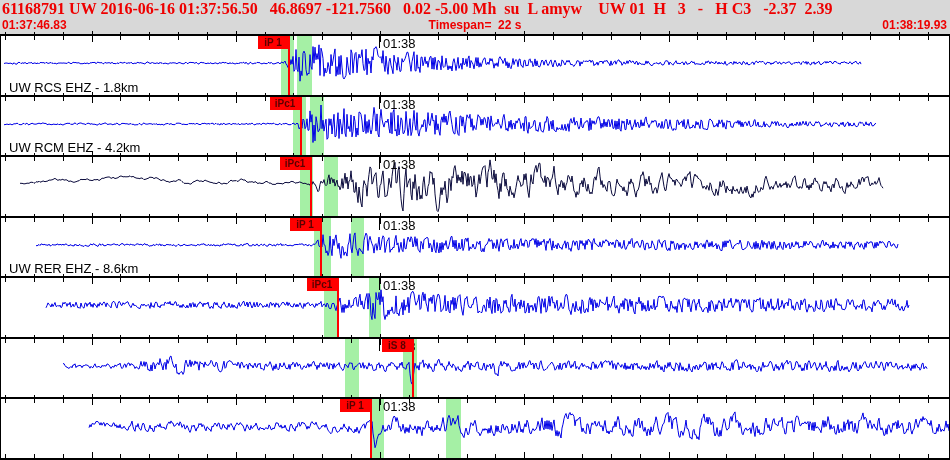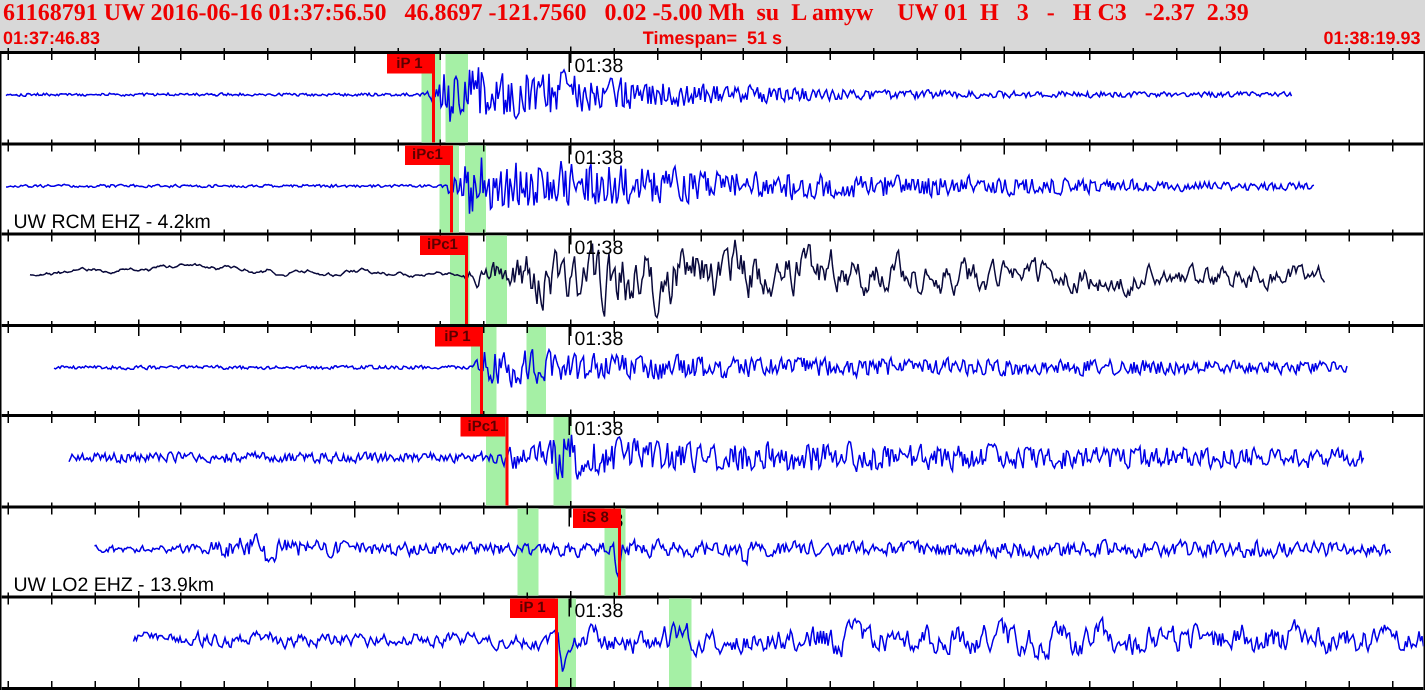--- a/index.html
+++ b/index.html
@@ -38,21 +38,21 @@
     font-size:10px;font-weight:bold;line-height:13px;text-align:center;white-space:pre;}
   .station-label{position:absolute;left:8px;bottom:0px;z-index:3;color:#000;font-size:13px;line-height:15px;white-space:pre;}
 </style>
 </head>
 <body>
 
 <div class="screen">
   <div class="hdr1">61168791 UW 2016-06-16 01:37:56.50   46.8697 -121.7560   0.02 -5.00 Mh  su  L amyw    UW 01  H   3   -   H C3   -2.37  2.39</div>
   <div class="hdr2">
     <span class="l pre">01:37:46.83</span>
-    <span class="c pre">Timespan=  51 s</span>
+    <span class="c pre">Timespan=  22 s</span>
     <span class="r pre">01:38:19.93</span>
   </div>
   <div class="trace-area">
       <div class="trace-row">
         <div class="band" style="left: 280px; width: 13px; background: rgb(165, 240, 165);"></div>
         <div class="band" style="left: 296px; width: 15px; background: rgb(165, 240, 165);"></div>
         <svg class="wave-svg" width="948" height="58" viewBox="0 0 948 58" preserveAspectRatio="none">
           <polyline points="3,27.7 4,27.0 5,27.2 6,26.9 7,27.5 8,27.3 9,27.3 10,27.1 11,27.9 12,28.1 13,26.7 14,27.8 15,28.1 16,28.1 17,26.5 18,26.4 19,26.6 20,27.6 21,27.1 22,26.7 23,27.6 24,26.2 25,27.6 26,27.4 27,27.6 28,26.3 29,27.3 30,26.2 31,27.1 32,27.8 33,26.9 34,27.1 35,27.3 36,27.7 37,26.8 38,27.8 39,26.6 40,26.5 41,26.7 42,26.7 43,26.6 44,27.5 45,26.4 46,26.7 47,27.5 48,27.1 49,26.9 50,26.4 51,27.6 52,26.8 53,27.8 54,26.9 55,27.8 56,27.9 57,27.0 58,27.1 59,27.0 60,27.0 61,27.1 62,27.1 63,26.9 64,27.3 65,27.1 66,27.6 67,26.3 68,26.4 69,27.3 70,27.5 71,27.5 72,26.1 73,26.6 74,26.6 75,26.5 76,27.1 77,26.7 78,26.9 79,27.4 80,28.0 81,27.4 82,28.0 83,27.0 84,27.3 85,27.6 86,26.9 87,27.4 88,27.9 89,26.8 90,26.9 91,26.7 92,26.3 93,26.7 94,26.2 95,27.8 96,26.5 97,26.1 98,26.7 99,26.7 100,26.8 101,26.6 102,27.8 103,27.6 104,26.3 105,27.0 106,27.0 107,26.8 108,26.7 109,26.9 110,27.5 111,26.1 112,27.5 113,27.5 114,27.5 115,27.8 116,26.8 117,27.4 118,27.4 119,26.3 120,26.5 121,26.9 122,27.1 123,26.5 124,26.3 125,27.3 126,27.1 127,27.2 128,26.5 129,27.4 130,26.2 131,27.1 132,27.9 133,27.3 134,27.1 135,27.5 136,26.7 137,26.2 138,27.1 139,26.8 140,26.6 141,27.3 142,27.1 143,27.9 144,27.8 145,26.9 146,26.1 147,25.9 148,27.2 149,27.0 150,27.6 151,26.2 152,27.2 153,26.9 154,27.7 155,27.1 156,27.0 157,27.1 158,27.8 159,26.2 160,27.4 161,26.7 162,27.7 163,27.5 164,27.1 165,27.3 166,27.6 167,28.0 168,27.6 169,26.7 170,27.1 171,27.1 172,26.6 173,27.0 174,26.8 175,27.3 176,27.8 177,26.9 178,26.7 179,26.6 180,27.2 181,27.5 182,27.8 183,27.7 184,26.9 185,26.2 186,27.2 187,27.8 188,26.4 189,26.6 190,26.2 191,26.8 192,26.3 193,27.0 194,27.3 195,26.4 196,26.8 197,27.9 198,28.0 199,26.6 200,26.5 201,26.3 202,27.1 203,26.4 204,27.7 205,27.2 206,27.9 207,26.7 208,27.9 209,26.8 210,27.0 211,27.7 212,27.5 213,27.6 214,26.7 215,27.2 216,27.4 217,28.0 218,26.7 219,26.9 220,27.2 221,26.8 222,26.1 223,26.8 224,26.9 225,26.3 226,27.5 227,27.2 228,27.9 229,26.5 230,27.8 231,26.8 232,27.3 233,27.5 234,28.0 235,27.6 236,27.0 237,27.9 238,26.8 239,27.4 240,26.2 241,27.3 242,26.3 243,26.4 244,27.7 245,26.1 246,27.6 247,28.0 248,27.9 249,26.3 250,26.5 251,27.8 252,27.7 253,27.6 254,26.8 255,27.5 256,26.4 257,26.5 258,26.7 259,26.7 260,27.9 261,27.6 262,27.7 263,26.8 264,27.7 265,27.4 266,27.8 267,26.7 268,26.3 269,27.6 270,26.2 271,27.3 272,28.0 273,27.7 274,27.8 275,27.1 276,27.0 277,26.4 278,26.9 279,28.0 280,26.4 281,26.0 282,27.2 283,26.4 284,25.0 285,27.9 286,29.3 287,31.5 288,22.8 289,28.8 290,23.6 291,28.2 292,20.4 293,35.3 294,33.4 295,13.5 296,33.4 297,35.6 298,21.1 299,45.2 300,34.9 301,39.6 302,17.2 303,15.1 304,17.6 305,33.5 306,39.4 307,37.1 308,38.0 309,18.6 310,30.5 311,33.4 312,10.6 313,27.2 314,11.2 315,23.7 316,17.6 317,23.3 318,8.8 319,39.5 320,12.2 321,15.9 322,22.4 323,40.3 324,32.1 325,36.9 326,35.3 327,26.5 328,31.4 329,37.8 330,18.5 331,29.9 332,24.8 333,18.4 334,12.9 335,40.2 336,30.6 337,38.7 338,20.4 339,38.4 340,19.4 341,31.1 342,41.2 343,43.0 344,41.2 345,39.3 346,21.3 347,29.9 348,36.4 349,38.7 350,13.8 351,17.1 352,37.1 353,25.1 354,17.7 355,16.4 356,36.8 357,23.9 358,18.2 359,22.0 360,20.4 361,13.7 362,27.7 363,34.5 364,33.7 365,13.2 366,38.8 367,22.3 368,27.7 369,25.1 370,37.0 371,20.7 372,24.0 373,12.4 374,12.4 375,10.7 376,13.2 377,19.6 378,20.5 379,21.6 380,20.6 381,27.2 382,14.6 383,28.5 384,35.5 385,20.2 386,30.2 387,38.3 388,25.8 389,22.2 390,29.2 391,32.9 392,37.7 393,19.2 394,25.7 395,26.5 396,34.2 397,21.3 398,29.3 399,35.6 400,34.9 401,22.6 402,26.1 403,24.8 404,22.8 405,19.7 406,16.2 407,16.4 408,21.9 409,28.2 410,35.3 411,25.8 412,20.8 413,15.7 414,34.5 415,35.1 416,18.8 417,32.3 418,31.1 419,36.5 420,21.3 421,21.0 422,29.8 423,26.0 424,20.8 425,27.8 426,25.1 427,31.3 428,24.8 429,20.9 430,20.4 431,33.1 432,21.9 433,33.3 434,21.2 435,27.8 436,33.8 437,24.4 438,24.9 439,27.1 440,33.9 441,19.8 442,30.6 443,31.4 444,30.4 445,22.2 446,28.5 447,33.9 448,29.8 449,32.7 450,30.0 451,35.0 452,25.9 453,22.7 454,27.7 455,34.5 456,28.5 457,21.4 458,32.3 459,29.6 460,27.3 461,33.3 462,22.0 463,28.7 464,28.1 465,22.7 466,30.6 467,22.6 468,19.9 469,31.9 470,24.5 471,26.2 472,28.3 473,32.8 474,26.8 475,21.5 476,30.0 477,21.6 478,31.2 479,26.7 480,30.7 481,27.5 482,24.2 483,22.3 484,21.9 485,28.2 486,28.3 487,26.0 488,28.4 489,22.4 490,25.0 491,22.7 492,26.7 493,32.2 494,27.5 495,29.6 496,26.8 497,30.5 498,22.2 499,20.7 500,23.2 501,23.9 502,27.5 503,25.1 504,22.2 505,29.7 506,25.7 507,32.0 508,26.8 509,31.3 510,32.7 511,28.5 512,22.5 513,28.6 514,25.1 515,23.5 516,24.9 517,30.7 518,23.3 519,23.0 520,29.4 521,29.9 522,31.5 523,24.6 524,24.1 525,30.1 526,29.0 527,29.8 528,23.8 529,22.8 530,26.5 531,25.3 532,30.7 533,28.8 534,22.9 535,30.0 536,24.8 537,29.9 538,31.0 539,30.6 540,26.9 541,24.0 542,25.2 543,29.1 544,25.2 545,23.9 546,27.5 547,29.6 548,27.9 549,25.4 550,23.9 551,28.3 552,31.0 553,26.7 554,24.2 555,26.6 556,30.2 557,30.2 558,27.1 559,29.9 560,30.0 561,23.9 562,24.9 563,27.1 564,29.0 565,26.5 566,24.4 567,26.1 568,24.3 569,26.7 570,29.0 571,28.1 572,29.6 573,30.4 574,28.7 575,27.7 576,24.7 577,25.0 578,25.2 579,30.1 580,25.8 581,27.9 582,25.6 583,24.7 584,25.7 585,24.9 586,25.3 587,25.5 588,24.8 589,24.0 590,26.4 591,24.5 592,25.1 593,29.7 594,28.1 595,28.3 596,26.1 597,29.2 598,26.5 599,25.1 600,25.9 601,25.1 602,27.6 603,25.0 604,25.1 605,25.1 606,24.4 607,26.7 608,27.2 609,29.8 610,24.9 611,29.2 612,27.6 613,25.9 614,24.8 615,28.2 616,25.7 617,24.1 618,23.9 619,26.1 620,25.7 621,29.3 622,27.8 623,25.9 624,27.9 625,27.7 626,24.8 627,27.5 628,24.8 629,24.3 630,26.5 631,25.8 632,24.9 633,27.0 634,28.1 635,25.5 636,25.6 637,29.0 638,26.7 639,27.1 640,28.0 641,28.4 642,27.9 643,28.8 644,28.3 645,24.9 646,27.6 647,25.2 648,27.1 649,28.0 650,29.5 651,29.5 652,28.8 653,27.1 654,27.7 655,26.6 656,27.3 657,27.4 658,28.1 659,26.3 660,27.2 661,29.0 662,28.9 663,28.4 664,25.5 665,24.7 666,24.9 667,25.4 668,28.8 669,26.1 670,27.1 671,28.2 672,29.2 673,27.2 674,26.6 675,24.7 676,27.6 677,27.2 678,27.5 679,27.7 680,27.2 681,26.1 682,26.4 683,29.0 684,26.5 685,25.6 686,28.3 687,27.9 688,27.6 689,27.3 690,25.6 691,25.3 692,27.0 693,25.8 694,28.5 695,27.6 696,27.9 697,27.9 698,28.2 699,28.2 700,28.7 701,27.1 702,27.4 703,28.9 704,27.8 705,25.4 706,26.9 707,24.9 708,25.6 709,27.9 710,25.7 711,26.4 712,26.7 713,27.2 714,27.7 715,25.3 716,26.7 717,28.1 718,26.0 719,28.0 720,26.6 721,27.3 722,27.6 723,28.2 724,25.3 725,28.7 726,29.2 727,28.4 728,27.2 729,27.0 730,26.0 731,27.5 732,28.5 733,25.4 734,27.4 735,25.8 736,27.7 737,27.3 738,26.6 739,26.2 740,28.1 741,28.7 742,25.7 743,25.8 744,27.6 745,28.3 746,26.3 747,28.7 748,28.6 749,28.6 750,27.4 751,26.5 752,26.1 753,28.6 754,26.6 755,25.1 756,25.5 757,27.0 758,25.6 759,25.4 760,26.2 761,25.6 762,25.4 763,26.4 764,28.0 765,28.4 766,26.4 767,26.3 768,26.9 769,26.6 770,28.5 771,26.9 772,28.0 773,26.1 774,26.3 775,25.2 776,26.3 777,27.9 778,26.2 779,26.3 780,28.3 781,27.4 782,26.6 783,26.1 784,27.4 785,27.1 786,26.6 787,26.1 788,25.8 789,26.3 790,28.2 791,28.3 792,27.7 793,26.5 794,27.4 795,26.1 796,26.9 797,26.7 798,25.8 799,27.4 800,28.6 801,26.4 802,25.4 803,26.1 804,27.3 805,25.4 806,28.3 807,25.8 808,27.3 809,28.7 810,28.8 811,26.4 812,27.4 813,25.8 814,28.4 815,26.9 816,27.1 817,25.8 818,25.4 819,28.1 820,28.6 821,28.2 822,26.9 823,26.6 824,25.4 825,27.2 826,25.4 827,27.0 828,25.6 829,25.6 830,25.5 831,27.3 832,27.7 833,25.7 834,25.3 835,25.9 836,26.4 837,27.6 838,27.1 839,28.3 840,26.6 841,26.4 842,26.5 843,25.9 844,25.9 845,27.1 846,26.5 847,27.8 848,27.2 849,25.7 850,26.9 851,28.2 852,26.7 853,26.5 854,25.8 855,25.2 856,27.1 857,28.2 858,27.3 859,25.9 860,28.1" fill="none" stroke="#0000e6" stroke-width="1"></polyline>
         </svg>
         <div class="tick minor" style="left: 4px;"></div>
@@ -85,20 +85,21 @@
         <div class="tick minor" style="left: 783px;"></div>
         <div class="tick major" style="left: 812px;"></div>
         <div class="tick minor" style="left: 841px;"></div>
         <div class="tick minor" style="left: 869px;"></div>
         <div class="tick minor" style="left: 898px;"></div>
         <div class="tick minor" style="left: 927px;"></div>
         <div class="tick minute" style="left: 378px;"></div>
         <div class="minute-label pre" style="left: 382px;">01:38</div>
         <div class="pick-line" style="left: 287px; background: rgb(255, 0, 0);"></div>
         <div class="pick-flag pre" style="left: 257px; width: 30px; background: rgb(255, 0, 0); color: rgb(92, 0, 0);">iP 1</div>
+        <div class="station-label pre">UW RCS EHZ - 1.8km</div>
       </div>
       <div class="trace-row">
         <div class="band" style="left: 292px; width: 13px; background: rgb(165, 240, 165);"></div>
         <div class="band" style="left: 309px; width: 14px; background: rgb(165, 240, 165);"></div>
         <svg class="wave-svg" width="948" height="58" viewBox="0 0 948 58" preserveAspectRatio="none">
           <polyline points="3,27.7 4,27.6 5,27.4 6,27.1 7,27.4 8,27.6 9,26.9 10,27.4 11,27.8 12,27.4 13,26.6 14,27.0 15,26.6 16,26.2 17,26.6 18,27.6 19,27.5 20,27.8 21,27.4 22,26.5 23,26.4 24,27.4 25,26.7 26,26.1 27,27.5 28,27.9 29,27.0 30,26.9 31,26.1 32,26.7 33,27.1 34,27.1 35,27.2 36,26.8 37,26.5 38,26.2 39,26.5 40,26.9 41,26.2 42,25.9 43,26.4 44,26.4 45,26.5 46,27.4 47,27.7 48,26.8 49,27.6 50,27.4 51,27.9 52,27.0 53,27.3 54,27.3 55,27.5 56,27.4 57,26.8 58,27.8 59,27.2 60,27.1 61,27.8 62,27.9 63,27.6 64,26.8 65,26.9 66,26.1 67,26.5 68,26.2 69,26.5 70,27.7 71,26.9 72,27.7 73,26.2 74,26.1 75,26.5 76,27.6 77,26.7 78,26.3 79,26.0 80,26.0 81,26.4 82,27.0 83,26.7 84,27.4 85,27.5 86,26.3 87,26.5 88,26.0 89,27.4 90,26.7 91,26.9 92,27.3 93,27.2 94,27.3 95,27.7 96,28.0 97,27.9 98,26.6 99,27.0 100,27.7 101,26.8 102,26.8 103,26.3 104,26.0 105,26.1 106,27.3 107,27.3 108,27.2 109,26.9 110,27.0 111,27.3 112,28.0 113,26.8 114,27.5 115,26.6 116,26.0 117,27.0 118,27.6 119,27.9 120,26.8 121,26.5 122,26.3 123,26.6 124,26.5 125,27.0 126,26.5 127,27.3 128,27.1 129,26.9 130,26.5 131,27.6 132,27.0 133,27.7 134,28.0 135,27.7 136,27.8 137,27.6 138,26.5 139,26.6 140,27.8 141,27.8 142,26.3 143,26.0 144,26.8 145,27.1 146,27.1 147,27.1 148,26.7 149,26.7 150,26.8 151,27.0 152,27.6 153,26.5 154,27.6 155,26.5 156,27.3 157,27.8 158,27.1 159,27.6 160,27.8 161,27.0 162,27.9 163,28.0 164,27.2 165,26.7 166,26.7 167,26.3 168,27.4 169,27.0 170,26.6 171,27.3 172,27.7 173,27.5 174,27.7 175,26.5 176,26.1 177,26.3 178,26.0 179,26.5 180,26.4 181,27.7 182,27.0 183,27.4 184,27.3 185,27.7 186,27.4 187,27.4 188,26.4 189,26.8 190,26.5 191,26.7 192,26.9 193,26.3 194,27.5 195,26.4 196,26.6 197,26.7 198,27.6 199,27.4 200,27.6 201,26.2 202,26.7 203,26.4 204,26.2 205,27.0 206,26.8 207,26.8 208,26.4 209,27.3 210,26.3 211,26.5 212,26.1 213,27.7 214,26.7 215,26.4 216,27.4 217,26.7 218,27.4 219,28.0 220,26.3 221,27.7 222,26.8 223,26.1 224,27.5 225,27.3 226,27.2 227,26.8 228,26.7 229,26.5 230,27.8 231,27.1 232,26.6 233,26.6 234,27.1 235,26.5 236,27.6 237,26.5 238,27.1 239,27.9 240,26.9 241,26.8 242,27.2 243,27.1 244,27.2 245,26.6 246,26.4 247,27.8 248,26.4 249,27.3 250,26.7 251,26.1 252,26.8 253,27.8 254,27.7 255,27.2 256,26.7 257,27.0 258,26.8 259,26.5 260,27.8 261,26.9 262,26.1 263,26.5 264,26.7 265,27.3 266,26.5 267,26.1 268,26.8 269,26.7 270,26.5 271,27.1 272,26.2 273,26.3 274,27.3 275,27.2 276,27.6 277,27.7 278,27.0 279,26.3 280,27.6 281,27.5 282,26.4 283,27.1 284,26.5 285,26.4 286,26.8 287,27.4 288,27.8 289,27.6 290,27.7 291,26.7 292,26.4 293,26.2 294,27.8 295,26.7 296,26.3 297,26.7 298,31.8 299,31.0 300,28.3 301,31.2 302,22.0 303,23.5 304,31.7 305,30.0 306,21.8 307,33.3 308,33.1 309,13.9 310,25.1 311,17.6 312,45.5 313,28.0 314,43.9 315,19.7 316,25.4 317,34.7 318,33.9 319,31.1 320,8.0 321,31.7 322,23.2 323,34.1 324,27.8 325,22.2 326,42.3 327,41.0 328,21.7 329,28.4 330,21.9 331,37.0 332,27.2 333,17.3 334,39.9 335,39.2 336,27.2 337,15.7 338,41.5 339,22.1 340,28.1 341,37.1 342,26.9 343,11.6 344,36.1 345,39.7 346,17.3 347,31.8 348,29.4 349,34.6 350,17.9 351,39.9 352,34.4 353,19.0 354,24.3 355,39.9 356,31.0 357,38.1 358,15.1 359,15.4 360,17.4 361,24.0 362,34.8 363,34.2 364,17.5 365,36.5 366,24.4 367,35.5 368,22.7 369,32.2 370,37.0 371,32.5 372,20.4 373,10.4 374,18.1 375,34.1 376,16.9 377,37.0 378,40.0 379,21.6 380,12.4 381,22.2 382,27.0 383,30.1 384,25.3 385,24.0 386,25.5 387,22.0 388,31.3 389,36.1 390,15.6 391,36.8 392,15.2 393,12.5 394,34.0 395,32.4 396,39.1 397,18.3 398,38.0 399,30.8 400,20.8 401,23.2 402,36.5 403,36.3 404,32.6 405,14.4 406,27.0 407,38.6 408,30.7 409,21.6 410,38.6 411,34.8 412,24.7 413,13.4 414,27.9 415,33.2 416,15.6 417,35.9 418,39.1 419,32.9 420,31.2 421,27.6 422,30.0 423,23.1 424,22.8 425,34.7 426,29.8 427,15.6 428,26.7 429,28.5 430,22.0 431,16.2 432,24.0 433,23.2 434,37.3 435,18.2 436,32.9 437,26.8 438,34.2 439,38.3 440,23.6 441,19.8 442,25.3 443,16.9 444,25.4 445,19.0 446,27.9 447,23.9 448,16.1 449,14.0 450,21.1 451,27.5 452,34.0 453,36.7 454,36.9 455,20.3 456,32.2 457,37.3 458,38.5 459,19.1 460,19.1 461,29.1 462,19.9 463,27.5 464,35.6 465,24.7 466,17.8 467,20.2 468,21.3 469,17.3 470,30.1 471,21.7 472,33.4 473,28.4 474,31.4 475,32.6 476,24.9 477,17.7 478,19.7 479,20.1 480,28.2 481,22.1 482,27.7 483,20.6 484,21.3 485,26.4 486,30.9 487,19.9 488,22.9 489,33.3 490,18.9 491,25.7 492,29.5 493,28.5 494,26.8 495,25.6 496,27.1 497,22.0 498,26.5 499,27.9 500,31.4 501,28.3 502,20.5 503,17.4 504,23.9 505,33.1 506,31.3 507,34.1 508,24.3 509,30.4 510,23.1 511,32.3 512,26.7 513,26.2 514,32.0 515,23.9 516,26.1 517,23.3 518,21.3 519,24.7 520,31.5 521,28.4 522,25.9 523,34.1 524,19.9 525,19.6 526,32.3 527,36.3 528,25.3 529,31.7 530,30.6 531,29.9 532,28.7 533,23.8 534,23.5 535,33.7 536,32.8 537,34.5 538,29.7 539,25.3 540,33.6 541,34.1 542,35.3 543,32.0 544,24.6 545,25.4 546,19.5 547,21.6 548,33.8 549,27.8 550,24.2 551,32.1 552,23.2 553,33.0 554,33.6 555,34.9 556,30.3 557,32.7 558,31.2 559,31.4 560,32.8 561,27.5 562,33.2 563,32.3 564,27.3 565,33.8 566,30.3 567,26.7 568,34.4 569,23.9 570,21.6 571,26.1 572,25.4 573,20.4 574,28.1 575,24.6 576,24.3 577,29.5 578,32.1 579,28.8 580,21.0 581,30.0 582,30.8 583,26.8 584,25.2 585,24.9 586,23.4 587,25.0 588,33.6 589,21.2 590,32.7 591,23.6 592,26.6 593,23.9 594,27.4 595,26.3 596,22.2 597,19.8 598,19.9 599,24.1 600,31.3 601,26.1 602,30.3 603,22.2 604,29.4 605,24.9 606,29.9 607,22.7 608,22.9 609,29.8 610,26.9 611,22.4 612,31.4 613,31.2 614,23.8 615,32.5 616,24.1 617,32.0 618,21.8 619,32.3 620,34.2 621,23.8 622,26.2 623,24.2 624,32.6 625,32.5 626,22.0 627,27.4 628,27.3 629,23.2 630,28.9 631,32.8 632,30.0 633,27.1 634,22.7 635,30.1 636,25.9 637,25.2 638,30.5 639,30.3 640,22.8 641,29.1 642,25.5 643,29.0 644,21.9 645,19.9 646,25.6 647,27.4 648,30.6 649,27.4 650,26.4 651,23.7 652,25.4 653,23.6 654,24.1 655,23.7 656,29.5 657,30.3 658,26.1 659,28.3 660,31.4 661,24.5 662,31.4 663,30.8 664,23.9 665,22.2 666,24.4 667,31.8 668,29.1 669,22.8 670,28.9 671,32.2 672,33.6 673,31.4 674,32.7 675,32.7 676,23.1 677,23.3 678,27.9 679,25.5 680,25.7 681,23.8 682,29.7 683,22.5 684,31.3 685,31.6 686,27.7 687,22.4 688,28.8 689,31.6 690,30.1 691,30.9 692,27.9 693,29.1 694,31.1 695,24.4 696,27.9 697,25.2 698,28.3 699,31.6 700,22.9 701,24.0 702,31.5 703,31.8 704,32.1 705,32.0 706,33.0 707,30.6 708,23.6 709,21.9 710,23.1 711,23.9 712,27.2 713,30.1 714,28.5 715,29.2 716,26.4 717,30.1 718,22.9 719,26.8 720,25.2 721,22.8 722,30.3 723,25.6 724,29.8 725,32.1 726,23.5 727,24.9 728,24.6 729,24.3 730,29.9 731,30.0 732,30.4 733,26.1 734,25.8 735,24.7 736,26.2 737,23.4 738,27.5 739,23.8 740,29.7 741,25.1 742,29.9 743,26.6 744,25.0 745,25.3 746,28.8 747,26.4 748,23.9 749,28.9 750,29.8 751,28.7 752,28.4 753,23.4 754,22.6 755,29.1 756,28.4 757,25.0 758,29.9 759,28.7 760,29.6 761,30.0 762,28.5 763,24.6 764,30.0 765,26.9 766,27.4 767,28.3 768,30.0 769,29.9 770,27.7 771,24.5 772,26.6 773,26.0 774,24.5 775,28.6 776,24.8 777,24.9 778,28.8 779,27.9 780,26.7 781,28.5 782,29.6 783,27.8 784,26.0 785,27.8 786,30.3 787,30.7 788,29.8 789,26.9 790,28.7 791,26.0 792,29.0 793,28.3 794,26.9 795,28.6 796,25.0 797,27.3 798,28.7 799,24.9 800,28.4 801,27.3 802,24.2 803,26.6 804,27.9 805,24.4 806,28.6 807,28.8 808,25.7 809,24.7 810,26.5 811,28.2 812,28.4 813,28.8 814,26.3 815,24.6 816,26.1 817,24.8 818,25.0 819,27.1 820,29.7 821,28.1 822,28.6 823,27.3 824,27.4 825,25.6 826,26.5 827,28.0 828,28.1 829,25.8 830,29.5 831,29.7 832,27.1 833,25.5 834,26.5 835,26.0 836,26.8 837,27.6 838,29.3 839,27.5 840,25.7 841,27.8 842,25.0 843,29.1 844,29.6 845,26.8 846,25.8 847,24.9 848,29.1 849,26.1 850,28.7 851,28.5 852,28.7 853,25.9 854,28.5 855,29.3 856,29.8 857,28.6 858,25.8 859,24.8 860,26.5 861,25.3 862,26.6 863,29.0 864,27.8 865,24.8 866,28.0 867,26.7 868,28.7 869,25.9 870,25.3 871,28.7 872,28.9 873,28.4 874,26.7 875,26.5" fill="none" stroke="#0000e6" stroke-width="1"></polyline>
         </svg>
         <div class="tick minor" style="left: 4px;"></div>
         <div class="tick minor" style="left: 33px;"></div>
         <div class="tick minor" style="left: 62px;"></div>
@@ -218,20 +219,21 @@
         <div class="tick minor" style="left: 783px;"></div>
         <div class="tick major" style="left: 812px;"></div>
         <div class="tick minor" style="left: 841px;"></div>
         <div class="tick minor" style="left: 869px;"></div>
         <div class="tick minor" style="left: 898px;"></div>
         <div class="tick minor" style="left: 927px;"></div>
         <div class="tick minute" style="left: 378px;"></div>
         <div class="minute-label pre" style="left: 382px;">01:38</div>
         <div class="pick-line" style="left: 319px; background: rgb(255, 0, 0);"></div>
         <div class="pick-flag pre" style="left: 289px; width: 30px; background: rgb(255, 0, 0); color: rgb(92, 0, 0);">iP 1</div>
+        <div class="station-label pre">UW RER EHZ - 8.6km</div>
       </div>
       <div class="trace-row">
         <div class="band" style="left: 323px; width: 14px; background: rgb(165, 240, 165);"></div>
         <div class="band" style="left: 368px; width: 12px; background: rgb(165, 240, 165);"></div>
         <svg class="wave-svg" width="948" height="58" viewBox="0 0 948 58" preserveAspectRatio="none">
           <polyline points="45,29.8 46,27.6 47,24.9 48,26.3 49,27.3 50,29.0 51,25.8 52,28.5 53,26.7 54,24.5 55,28.3 56,28.4 57,27.3 58,28.4 59,27.1 60,29.7 61,28.8 62,24.5 63,26.0 64,24.2 65,25.4 66,28.3 67,25.5 68,26.8 69,24.3 70,29.2 71,28.0 72,26.0 73,28.7 74,27.4 75,24.2 76,27.2 77,30.0 78,29.3 79,30.4 80,25.0 81,28.4 82,29.5 83,30.1 84,25.2 85,25.0 86,28.4 87,25.6 88,26.4 89,24.1 90,28.6 91,26.2 92,29.3 93,25.1 94,27.0 95,27.4 96,29.5 97,25.8 98,28.2 99,24.5 100,26.0 101,27.2 102,25.1 103,23.9 104,25.5 105,28.8 106,24.9 107,26.4 108,27.5 109,28.6 110,29.9 111,25.0 112,23.6 113,23.4 114,24.9 115,28.2 116,30.1 117,25.5 118,23.4 119,24.2 120,27.1 121,27.5 122,24.7 123,26.3 124,25.4 125,25.0 126,23.7 127,24.0 128,26.6 129,28.1 130,29.7 131,27.1 132,25.2 133,27.7 134,26.9 135,27.9 136,28.7 137,29.9 138,30.1 139,30.6 140,27.1 141,26.2 142,27.8 143,26.0 144,27.5 145,28.0 146,27.7 147,26.4 148,27.3 149,30.4 150,24.6 151,28.8 152,27.7 153,29.5 154,25.1 155,23.9 156,24.9 157,28.8 158,28.0 159,29.8 160,26.8 161,27.6 162,26.4 163,27.5 164,24.1 165,24.7 166,25.8 167,24.2 168,26.0 169,23.4 170,27.0 171,25.7 172,27.3 173,26.0 174,23.7 175,24.0 176,27.9 177,26.7 178,27.2 179,29.5 180,27.2 181,29.5 182,26.2 183,28.2 184,29.2 185,29.8 186,27.2 187,29.9 188,28.2 189,25.1 190,29.4 191,25.6 192,24.5 193,29.0 194,25.6 195,29.0 196,28.8 197,25.9 198,25.8 199,23.8 200,25.3 201,25.5 202,28.7 203,25.0 204,26.8 205,25.1 206,26.1 207,24.1 208,28.7 209,30.5 210,28.6 211,28.6 212,30.4 213,24.9 214,24.5 215,27.0 216,24.6 217,27.7 218,29.3 219,28.8 220,30.5 221,26.5 222,26.4 223,23.9 224,26.7 225,28.9 226,29.1 227,28.9 228,25.0 229,28.8 230,29.6 231,26.4 232,29.5 233,27.0 234,29.2 235,29.1 236,30.5 237,26.6 238,24.5 239,28.4 240,27.6 241,25.8 242,23.7 243,23.4 244,27.9 245,27.2 246,24.0 247,29.0 248,25.0 249,23.9 250,27.1 251,30.0 252,27.9 253,24.4 254,29.0 255,27.3 256,24.2 257,28.9 258,27.7 259,25.3 260,26.0 261,27.3 262,29.4 263,28.0 264,27.7 265,29.0 266,25.9 267,28.5 268,29.5 269,24.8 270,24.5 271,27.5 272,25.5 273,25.9 274,29.2 275,24.8 276,26.9 277,25.6 278,29.4 279,27.8 280,26.8 281,24.7 282,24.5 283,24.7 284,27.0 285,26.8 286,23.9 287,27.7 288,24.7 289,26.6 290,28.6 291,28.3 292,29.2 293,25.6 294,26.5 295,29.0 296,26.1 297,28.8 298,26.8 299,24.8 300,27.1 301,29.5 302,30.5 303,25.5 304,28.5 305,25.5 306,26.0 307,24.3 308,25.5 309,27.7 310,27.3 311,26.0 312,26.5 313,28.9 314,29.3 315,25.6 316,27.7 317,25.8 318,25.8 319,25.4 320,23.4 321,28.8 322,27.4 323,25.9 324,26.5 325,29.0 326,25.0 327,26.2 328,29.9 329,30.7 330,30.5 331,25.7 332,25.4 333,25.5 334,29.9 335,32.6 336,27.8 337,26.3 338,23.0 339,20.0 340,27.7 341,34.5 342,26.8 343,34.5 344,26.1 345,30.4 346,27.2 347,29.9 348,21.9 349,28.3 350,29.6 351,27.2 352,27.9 353,21.2 354,20.0 355,19.1 356,27.2 357,28.6 358,20.6 359,16.2 360,27.0 361,22.9 362,29.0 363,31.1 364,23.3 365,19.0 366,15.5 367,31.1 368,15.4 369,19.9 370,37.3 371,41.6 372,25.1 373,35.7 374,40.6 375,14.5 376,21.1 377,21.7 378,14.4 379,26.7 380,11.8 381,23.8 382,18.7 383,37.0 384,41.5 385,36.8 386,38.4 387,32.0 388,36.6 389,31.9 390,33.0 391,28.9 392,34.5 393,35.7 394,34.0 395,17.9 396,35.9 397,35.2 398,37.8 399,31.2 400,30.1 401,24.5 402,36.9 403,21.7 404,32.3 405,27.2 406,28.7 407,19.3 408,34.8 409,21.3 410,15.8 411,13.9 412,13.4 413,16.0 414,22.7 415,27.2 416,24.6 417,22.2 418,16.8 419,31.5 420,30.2 421,17.7 422,14.2 423,22.7 424,15.8 425,25.0 426,28.4 427,33.5 428,20.3 429,23.3 430,19.1 431,25.5 432,17.3 433,17.3 434,33.5 435,25.0 436,19.6 437,16.1 438,16.8 439,21.7 440,33.7 441,32.4 442,31.2 443,26.7 444,17.4 445,32.9 446,31.1 447,23.0 448,33.5 449,35.0 450,22.3 451,26.4 452,19.2 453,32.2 454,19.9 455,30.7 456,24.4 457,18.7 458,17.7 459,16.7 460,26.9 461,33.0 462,37.3 463,28.6 464,20.6 465,20.5 466,18.5 467,26.3 468,29.2 469,29.3 470,30.0 471,26.5 472,26.6 473,20.8 474,20.7 475,18.8 476,25.5 477,35.0 478,33.3 479,33.6 480,34.6 481,34.4 482,28.5 483,26.9 484,30.3 485,33.5 486,21.5 487,22.0 488,30.1 489,19.0 490,31.0 491,35.6 492,23.7 493,22.0 494,34.7 495,20.5 496,21.9 497,32.9 498,26.0 499,28.9 500,35.2 501,33.9 502,32.7 503,22.6 504,25.6 505,22.1 506,29.3 507,29.4 508,34.2 509,33.7 510,19.3 511,16.3 512,27.1 513,28.6 514,21.1 515,33.5 516,27.1 517,25.7 518,24.1 519,30.8 520,21.9 521,28.3 522,29.1 523,22.8 524,35.1 525,34.2 526,28.8 527,25.0 528,35.0 529,27.4 530,29.1 531,27.1 532,32.5 533,29.3 534,25.4 535,34.1 536,27.8 537,19.2 538,18.5 539,24.9 540,35.4 541,20.7 542,24.0 543,29.3 544,20.6 545,34.2 546,32.3 547,26.0 548,18.1 549,28.2 550,20.1 551,18.6 552,25.1 553,24.1 554,30.3 555,26.4 556,22.2 557,32.6 558,31.0 559,29.0 560,24.7 561,29.2 562,30.7 563,28.5 564,19.2 565,16.4 566,16.9 567,22.9 568,31.5 569,33.0 570,36.6 571,30.2 572,25.3 573,29.0 574,33.8 575,23.4 576,30.3 577,32.3 578,32.3 579,28.7 580,35.5 581,21.8 582,23.4 583,34.0 584,34.8 585,31.0 586,30.6 587,34.1 588,22.4 589,19.5 590,26.6 591,20.8 592,33.0 593,22.1 594,22.2 595,30.0 596,24.8 597,29.1 598,28.4 599,21.6 600,23.5 601,24.9 602,24.6 603,26.0 604,26.9 605,23.8 606,18.8 607,32.4 608,26.0 609,29.4 610,28.5 611,24.6 612,20.6 613,18.0 614,29.4 615,30.0 616,27.4 617,30.9 618,35.2 619,28.0 620,25.3 621,28.8 622,22.6 623,31.2 624,20.5 625,22.4 626,21.6 627,32.9 628,26.1 629,21.3 630,28.7 631,23.0 632,28.9 633,34.0 634,36.0 635,23.9 636,25.7 637,25.2 638,19.2 639,25.7 640,23.2 641,32.7 642,24.8 643,31.3 644,27.2 645,33.3 646,31.5 647,22.5 648,33.0 649,29.9 650,27.4 651,30.9 652,29.6 653,21.4 654,31.8 655,28.3 656,29.0 657,20.6 658,18.0 659,18.8 660,18.4 661,19.9 662,18.1 663,19.6 664,23.4 665,29.9 666,26.0 667,31.5 668,33.5 669,30.9 670,23.0 671,26.7 672,30.3 673,28.6 674,31.4 675,28.2 676,34.5 677,24.5 678,21.5 679,26.1 680,29.6 681,34.1 682,22.0 683,20.4 684,20.3 685,21.9 686,20.8 687,28.9 688,21.4 689,29.3 690,33.8 691,26.2 692,22.4 693,21.4 694,25.3 695,32.3 696,25.6 697,25.5 698,21.1 699,29.0 700,29.1 701,32.4 702,34.0 703,31.2 704,30.5 705,29.3 706,29.8 707,34.6 708,23.9 709,32.8 710,22.6 711,23.0 712,26.1 713,31.5 714,33.6 715,26.5 716,31.1 717,25.5 718,22.5 719,24.7 720,24.3 721,32.8 722,26.4 723,20.8 724,29.5 725,28.4 726,29.8 727,26.4 728,22.5 729,24.2 730,20.2 731,27.7 732,29.7 733,27.1 734,25.0 735,20.9 736,24.4 737,21.7 738,23.8 739,33.2 740,25.3 741,21.6 742,21.7 743,24.9 744,21.4 745,22.9 746,29.6 747,26.6 748,21.6 749,30.8 750,31.9 751,34.2 752,33.1 753,21.9 754,22.9 755,24.0 756,21.2 757,21.8 758,22.0 759,19.8 760,30.8 761,29.5 762,21.6 763,30.8 764,29.2 765,33.2 766,27.1 767,23.4 768,29.6 769,25.1 770,20.8 771,30.8 772,28.2 773,32.3 774,29.9 775,30.5 776,26.1 777,20.6 778,32.0 779,28.5 780,28.8 781,22.4 782,26.5 783,30.5 784,25.4 785,25.5 786,24.1 787,27.9 788,20.6 789,21.6 790,21.6 791,30.4 792,27.7 793,32.0 794,32.0 795,25.8 796,23.9 797,25.9 798,30.2 799,31.9 800,22.1 801,27.0 802,24.4 803,21.5 804,20.9 805,30.7 806,34.2 807,31.1 808,26.2 809,29.5 810,27.9 811,28.6 812,29.9 813,33.7 814,32.7 815,22.7 816,28.4 817,30.4 818,30.6 819,31.3 820,21.8 821,24.3 822,32.6 823,33.9 824,31.3 825,30.2 826,23.4 827,22.5 828,29.0 829,29.6 830,21.4 831,29.5 832,27.7 833,32.1 834,22.8 835,20.5 836,23.9 837,27.3 838,25.8 839,27.9 840,26.7 841,31.3 842,31.0 843,31.9 844,31.4 845,29.0 846,22.6 847,21.3 848,24.1 849,26.7 850,24.1 851,21.9 852,22.4 853,28.5 854,28.5 855,31.4 856,27.6 857,28.1 858,29.4 859,27.7 860,26.3 861,30.7 862,22.2 863,21.9 864,27.8 865,32.5 866,31.2 867,29.4 868,28.2 869,29.9 870,29.8 871,33.9 872,26.3 873,23.7 874,27.9 875,25.1 876,24.1 877,22.1 878,23.4 879,26.2 880,25.3 881,31.1 882,31.4 883,27.6 884,31.8 885,28.3 886,26.9 887,21.4 888,24.6 889,25.9 890,22.6 891,20.9 892,26.7 893,26.5 894,21.8 895,29.0 896,28.4 897,25.9 898,30.8 899,32.3 900,30.4 901,28.3 902,32.6 903,32.5 904,28.7 905,28.3 906,22.4 907,29.7 908,27.2" fill="none" stroke="#0000e6" stroke-width="1"></polyline>
         </svg>
         <div class="tick minor" style="left: 4px;"></div>
         <div class="tick minor" style="left: 33px;"></div>
         <div class="tick minor" style="left: 62px;"></div>
@@ -306,21 +308,20 @@
         <div class="tick minor" style="left: 783px;"></div>
         <div class="tick major" style="left: 812px;"></div>
         <div class="tick minor" style="left: 841px;"></div>
         <div class="tick minor" style="left: 869px;"></div>
         <div class="tick minor" style="left: 898px;"></div>
         <div class="tick minor" style="left: 927px;"></div>
         <div class="tick minute" style="left: 378px;"></div>
         <div class="minute-label pre" style="left: 382px;">01:38</div>
         <div class="pick-line" style="left: 411px; background: rgb(255, 0, 0);"></div>
         <div class="pick-flag pre" style="left: 381px; width: 30px; background: rgb(255, 0, 0); color: rgb(92, 0, 0);">iS 8</div>
-        <div class="station-label pre">UW LO2 EHZ - 13.9km</div>
       </div>
       <div class="trace-row">
         <div class="band" style="left: 369px; width: 14px; background: rgb(165, 240, 165);"></div>
         <div class="band" style="left: 445px; width: 15px; background: rgb(165, 240, 165);"></div>
         <svg class="wave-svg" width="948" height="58" viewBox="0 0 948 58" preserveAspectRatio="none">
           <polyline points="88,28.7 89,25.7 90,27.9 91,24.6 92,24.7 93,25.2 94,24.8 95,22.5 96,22.6 97,22.6 98,23.9 99,26.1 100,23.6 101,26.2 102,24.1 103,23.6 104,27.2 105,24.8 106,24.6 107,24.8 108,26.1 109,27.0 110,27.0 111,27.3 112,24.3 113,23.8 114,27.2 115,25.7 116,28.7 117,26.6 118,28.9 119,25.5 120,29.2 121,28.9 122,29.1 123,27.2 124,28.9 125,30.3 126,31.1 127,31.0 128,27.5 129,27.3 130,25.0 131,22.1 132,27.7 133,30.7 134,32.3 135,26.5 136,27.9 137,24.6 138,28.9 139,30.4 140,31.3 141,26.7 142,24.1 143,25.0 144,29.4 145,31.6 146,32.1 147,32.6 148,29.7 149,26.2 150,30.0 151,29.0 152,32.3 153,32.5 154,27.1 155,28.3 156,26.5 157,25.9 158,27.9 159,24.6 160,28.6 161,27.7 162,28.8 163,28.0 164,30.0 165,30.2 166,26.0 167,24.5 168,22.9 169,24.6 170,21.9 171,23.9 172,24.1 173,27.4 174,26.6 175,25.9 176,24.2 177,24.4 178,26.6 179,22.8 180,24.5 181,28.4 182,26.5 183,25.6 184,30.1 185,29.2 186,26.6 187,28.5 188,31.4 189,33.4 190,30.7 191,26.5 192,27.6 193,26.0 194,29.3 195,32.1 196,28.8 197,28.8 198,24.5 199,26.0 200,24.4 201,27.8 202,25.6 203,26.7 204,30.0 205,31.8 206,27.8 207,28.5 208,30.3 209,30.4 210,32.4 211,27.1 212,28.0 213,25.8 214,24.0 215,25.7 216,27.3 217,24.3 218,24.0 219,28.2 220,30.2 221,29.5 222,25.2 223,26.0 224,29.0 225,28.7 226,30.6 227,25.6 228,28.2 229,25.6 230,24.5 231,26.6 232,28.2 233,31.1 234,27.3 235,25.8 236,23.8 237,25.4 238,25.8 239,23.7 240,24.3 241,26.0 242,26.6 243,29.6 244,32.2 245,28.9 246,25.7 247,27.5 248,29.8 249,31.0 250,26.5 251,29.5 252,28.6 253,26.7 254,26.8 255,24.0 256,26.8 257,30.0 258,31.2 259,28.4 260,29.1 261,29.9 262,29.1 263,31.0 264,29.5 265,28.6 266,29.5 267,29.8 268,25.9 269,27.2 270,30.5 271,30.7 272,28.9 273,30.0 274,27.3 275,23.7 276,24.2 277,24.0 278,27.1 279,28.2 280,25.9 281,29.3 282,27.6 283,28.9 284,26.1 285,29.0 286,31.4 287,31.1 288,32.5 289,27.1 290,25.0 291,26.1 292,29.4 293,29.7 294,32.1 295,27.4 296,28.3 297,24.6 298,23.3 299,27.3 300,25.9 301,23.0 302,24.3 303,23.8 304,25.2 305,27.0 306,30.2 307,27.2 308,29.3 309,27.4 310,23.9 311,22.6 312,24.3 313,24.9 314,25.5 315,23.2 316,26.2 317,27.9 318,30.1 319,29.8 320,28.5 321,26.6 322,27.3 323,26.1 324,28.3 325,25.2 326,28.5 327,31.1 328,32.5 329,33.8 330,34.7 331,33.4 332,28.5 333,28.6 334,27.8 335,30.8 336,33.0 337,33.2 338,32.2 339,30.6 340,28.5 341,30.3 342,28.4 343,24.9 344,28.3 345,29.0 346,29.9 347,32.8 348,27.4 349,30.3 350,29.5 351,31.8 352,32.9 353,33.9 354,30.1 355,32.9 356,28.2 357,31.8 358,34.3 359,31.3 360,29.1 361,27.4 362,25.8 363,24.8 364,29.3 365,26.0 366,23.0 367,23.1 368,22.2 369,21.2 370,27.4 371,22.6 372,34.1 373,40.3 374,48.7 375,45.8 376,40.4 377,37.1 378,34.8 379,35.6 380,33.9 381,31.2 382,26.2 383,30.6 384,32.7 385,30.2 386,31.5 387,26.6 388,26.0 389,30.7 390,30.0 391,23.6 392,19.4 393,17.1 394,17.9 395,22.6 396,18.6 397,22.0 398,28.4 399,27.3 400,32.4 401,30.6 402,25.2 403,30.0 404,34.3 405,28.3 406,32.7 407,28.8 408,33.6 409,25.7 410,28.3 411,29.9 412,30.9 413,30.2 414,26.9 415,30.1 416,34.5 417,27.2 418,30.5 419,27.6 420,31.8 421,36.7 422,28.4 423,30.2 424,29.3 425,25.2 426,21.9 427,22.0 428,29.0 429,28.0 430,31.3 431,27.3 432,32.8 433,31.9 434,28.6 435,31.0 436,26.0 437,30.3 438,29.1 439,31.9 440,28.2 441,24.2 442,18.6 443,25.2 444,32.2 445,31.3 446,24.4 447,18.9 448,16.3 449,19.2 450,26.4 451,23.8 452,19.1 453,22.1 454,25.2 455,21.9 456,20.4 457,16.5 458,26.4 459,30.0 460,34.3 461,34.4 462,37.0 463,38.6 464,32.9 465,29.0 466,32.8 467,35.9 468,34.3 469,28.4 470,23.7 471,24.9 472,26.7 473,24.0 474,21.3 475,26.0 476,32.5 477,33.7 478,33.9 479,36.8 480,34.8 481,32.2 482,29.8 483,31.5 484,29.5 485,31.1 486,29.9 487,34.3 488,29.3 489,33.9 490,26.5 491,31.9 492,34.3 493,36.9 494,34.8 495,26.6 496,32.7 497,27.0 498,32.6 499,32.8 500,33.8 501,26.0 502,25.2 503,30.1 504,31.2 505,27.5 506,27.1 507,29.9 508,34.6 509,33.2 510,33.5 511,25.0 512,31.3 513,29.0 514,25.7 515,29.8 516,33.7 517,29.2 518,22.3 519,27.1 520,33.0 521,30.1 522,33.6 523,28.4 524,24.7 525,27.9 526,21.2 527,23.6 528,29.5 529,34.2 530,34.9 531,31.7 532,29.6 533,31.5 534,31.0 535,30.2 536,27.5 537,22.4 538,25.9 539,31.7 540,23.8 541,18.8 542,28.2 543,30.8 544,22.2 545,29.8 546,21.5 547,30.1 548,21.7 549,30.5 550,23.1 551,31.5 552,25.3 553,20.9 554,30.3 555,36.8 556,31.5 557,37.2 558,32.5 559,35.3 560,39.0 561,29.1 562,25.2 563,19.8 564,16.4 565,14.5 566,18.4 567,19.9 568,15.0 569,13.5 570,16.1 571,15.0 572,15.5 573,17.5 574,26.8 575,20.8 576,21.7 577,19.9 578,19.6 579,18.0 580,26.8 581,32.8 582,29.0 583,32.6 584,33.3 585,34.7 586,24.9 587,25.2 588,30.0 589,35.0 590,27.9 591,23.8 592,25.6 593,24.5 594,22.1 595,26.8 596,26.9 597,23.9 598,22.5 599,27.1 600,27.4 601,26.7 602,32.1 603,26.6 604,21.5 605,29.4 606,34.0 607,31.9 608,35.0 609,31.8 610,32.1 611,33.1 612,27.4 613,28.3 614,22.5 615,27.9 616,21.5 617,17.4 618,21.1 619,30.0 620,29.7 621,30.4 622,35.8 623,36.4 624,34.4 625,26.5 626,29.0 627,29.9 628,34.3 629,30.7 630,34.9 631,37.2 632,37.2 633,26.9 634,21.4 635,27.1 636,26.4 637,19.8 638,19.2 639,28.9 640,25.4 641,21.9 642,30.1 643,32.4 644,28.3 645,32.5 646,36.9 647,30.0 648,30.6 649,36.1 650,27.8 651,32.9 652,31.9 653,25.8 654,23.3 655,17.8 656,21.5 657,28.8 658,32.4 659,35.4 660,32.1 661,27.8 662,25.1 663,24.1 664,19.6 665,15.3 666,14.7 667,13.4 668,23.2 669,16.9 670,19.4 671,29.8 672,21.4 673,19.7 674,19.9 675,18.1 676,24.3 677,31.4 678,37.6 679,38.3 680,32.1 681,32.7 682,36.4 683,32.8 684,27.7 685,21.1 686,29.5 687,29.7 688,32.9 689,38.9 690,38.5 691,40.2 692,31.7 693,30.3 694,35.9 695,35.6 696,39.8 697,37.7 698,40.7 699,28.8 700,25.7 701,19.5 702,18.4 703,14.9 704,22.1 705,23.3 706,18.2 707,25.0 708,18.3 709,20.0 710,25.7 711,23.4 712,23.0 713,33.0 714,37.0 715,34.9 716,28.6 717,36.1 718,37.5 719,31.3 720,37.1 721,29.3 722,24.4 723,19.7 724,22.4 725,28.5 726,31.2 727,29.8 728,29.2 729,20.1 730,17.5 731,22.3 732,16.3 733,14.5 734,12.9 735,23.4 736,21.2 737,22.2 738,28.6 739,23.7 740,27.3 741,34.2 742,35.8 743,32.5 744,30.0 745,28.9 746,31.3 747,30.8 748,30.3 749,28.8 750,34.5 751,28.6 752,23.7 753,32.1 754,37.5 755,28.6 756,26.9 757,34.0 758,30.5 759,35.7 760,34.1 761,34.6 762,35.5 763,33.1 764,23.8 765,19.0 766,24.9 767,28.8 768,25.6 769,31.9 770,31.1 771,26.0 772,21.1 773,19.6 774,24.9 775,25.0 776,26.4 777,26.9 778,21.9 779,22.2 780,22.0 781,18.2 782,28.4 783,29.6 784,35.0 785,34.6 786,24.6 787,22.5 788,23.9 789,22.6 790,23.9 791,21.6 792,30.3 793,33.1 794,23.6 795,18.2 796,16.8 797,17.8 798,21.5 799,26.8 800,26.5 801,24.2 802,24.5 803,24.4 804,22.8 805,24.8 806,24.1 807,22.5 808,30.9 809,22.7 810,24.5 811,31.3 812,23.5 813,31.9 814,23.2 815,29.2 816,27.9 817,28.2 818,29.9 819,31.3 820,33.7 821,27.0 822,21.3 823,28.3 824,21.8 825,27.6 826,24.2 827,17.6 828,22.2 829,30.4 830,25.7 831,29.8 832,28.6 833,27.2 834,34.0 835,35.4 836,31.0 837,25.5 838,34.0 839,30.7 840,29.6 841,32.9 842,32.5 843,22.7 844,31.7 845,24.5 846,24.8 847,20.7 848,30.5 849,22.7 850,24.6 851,22.2 852,31.4 853,32.7 854,24.2 855,30.4 856,34.3 857,29.7 858,21.6 859,21.5 860,20.5 861,17.2 862,13.9 863,20.4 864,18.1 865,19.2 866,23.5 867,29.3 868,24.4 869,21.3 870,24.6 871,29.6 872,26.7 873,24.9 874,28.3 875,29.0 876,31.3 877,22.1 878,19.2 879,27.6 880,31.0 881,28.8 882,31.8 883,36.6 884,35.9 885,29.6 886,35.2 887,26.5 888,25.8 889,29.9 890,33.4 891,30.6 892,24.0 893,26.4 894,23.4 895,22.9 896,29.9 897,21.4 898,29.0 899,27.2 900,25.9 901,24.1 902,28.0 903,34.7 904,34.2 905,33.4 906,29.9 907,31.2 908,23.3 909,24.0 910,31.7 911,35.1 912,31.1 913,30.2 914,24.1 915,20.1 916,25.2 917,28.4 918,25.2 919,21.5 920,19.6 921,22.5 922,17.6 923,21.0 924,19.3 925,20.4 926,21.2 927,25.1 928,24.0 929,26.5 930,21.5 931,27.9 932,33.5 933,34.5 934,34.2 935,34.5 936,28.5 937,32.4 938,25.0 939,28.4 940,32.6 941,30.4 942,31.0 943,32.1 944,28.0 945,21.9 946,28.5 947,25.1 948,31.9" fill="none" stroke="#0000e6" stroke-width="1"></polyline>
         </svg>
         <div class="tick minor" style="left: 4px;"></div>
         <div class="tick bminor" style="left: 4px;"></div>
         <div class="tick minor" style="left: 33px;"></div>

